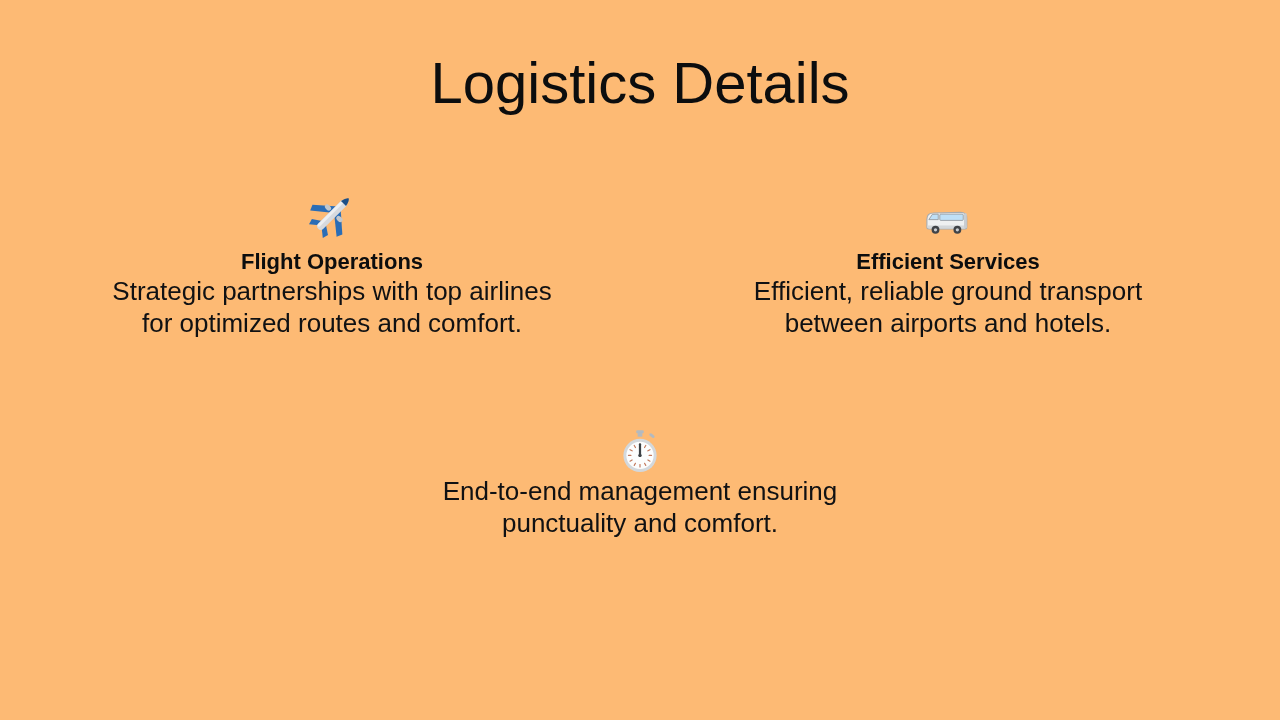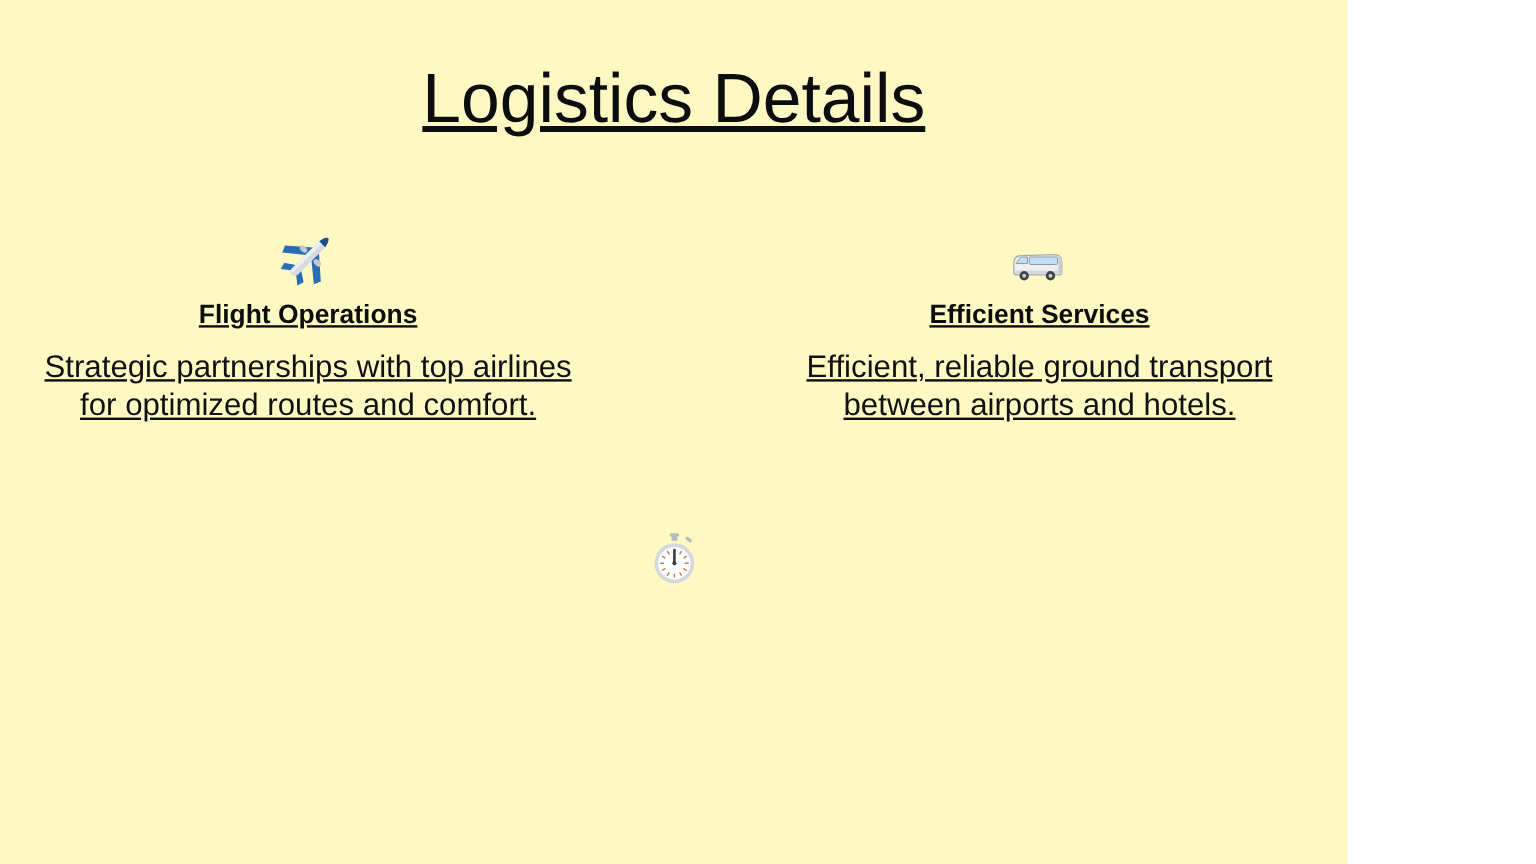--- a/index.html
+++ b/index.html
@@ -1,25 +1,24 @@
 <!DOCTYPE html>
 <html><head>
 <meta charset="utf-8">
 <style>
   * { margin: 0; padding: 0; box-sizing: border-box; }
   html, body { background: #ffffff; }
   .slide {
     position: relative;
-    width: 1123px;
+    width: 1280px;
     height: 720px;
-    background: #fef9c3;
+    background: #fdba74;
     overflow: hidden;
     font-family: "Liberation Sans", sans-serif;
     color: #0d0e10;
-    text-decoration: underline;
   }
   .slide-title {
     margin-top: 50px;
     text-align: center;
     font-size: 58px;
     font-weight: 400;
     letter-spacing: 0px;
     color: #0c0d0e;
     line-height: 1.15;
   }
@@ -44,21 +43,20 @@
     justify-content: center;
   }
   .card-title {
     margin-top: 7px;
     font-size: 22px;
     font-weight: 700;
     line-height: 27px;
     color: #0c0d0e;
   }
   .card-desc {
-    margin-top: 14px;
     font-size: 26px;
     font-weight: 400;
     line-height: 32px;
     color: #101113;
   }
   .desc-flight   { max-width: 460px; }
   .desc-transfer { max-width: 430px; }
   .desc-coord    { max-width: 450px; }
   svg { display: block; }
 </style>
@@ -131,16 +129,17 @@
             <line x1="17.25" y1="42.7" x2="18.65" y2="40.28"></line>
             <line x1="12.3" y1="37.75" x2="14.72" y2="36.35"></line>
             <line x1="10.5" y1="31" x2="13.3" y2="31"></line>
             <line x1="12.3" y1="24.25" x2="14.72" y2="25.65"></line>
             <line x1="17.25" y1="19.3" x2="18.65" y2="21.72"></line>
           </g>
           <line x1="24" y1="31.5" x2="24" y2="18" stroke="#3c4145" stroke-width="2.6" stroke-linecap="round"></line>
           <circle cx="24" cy="31" r="2" fill="#3c4145"></circle>
         </svg>
       </div>
+      <div class="card-desc desc-coord">End-to-end management ensuring punctuality and comfort.</div>
     </div>
   </div>
 
 </div>
 
 </body></html>

